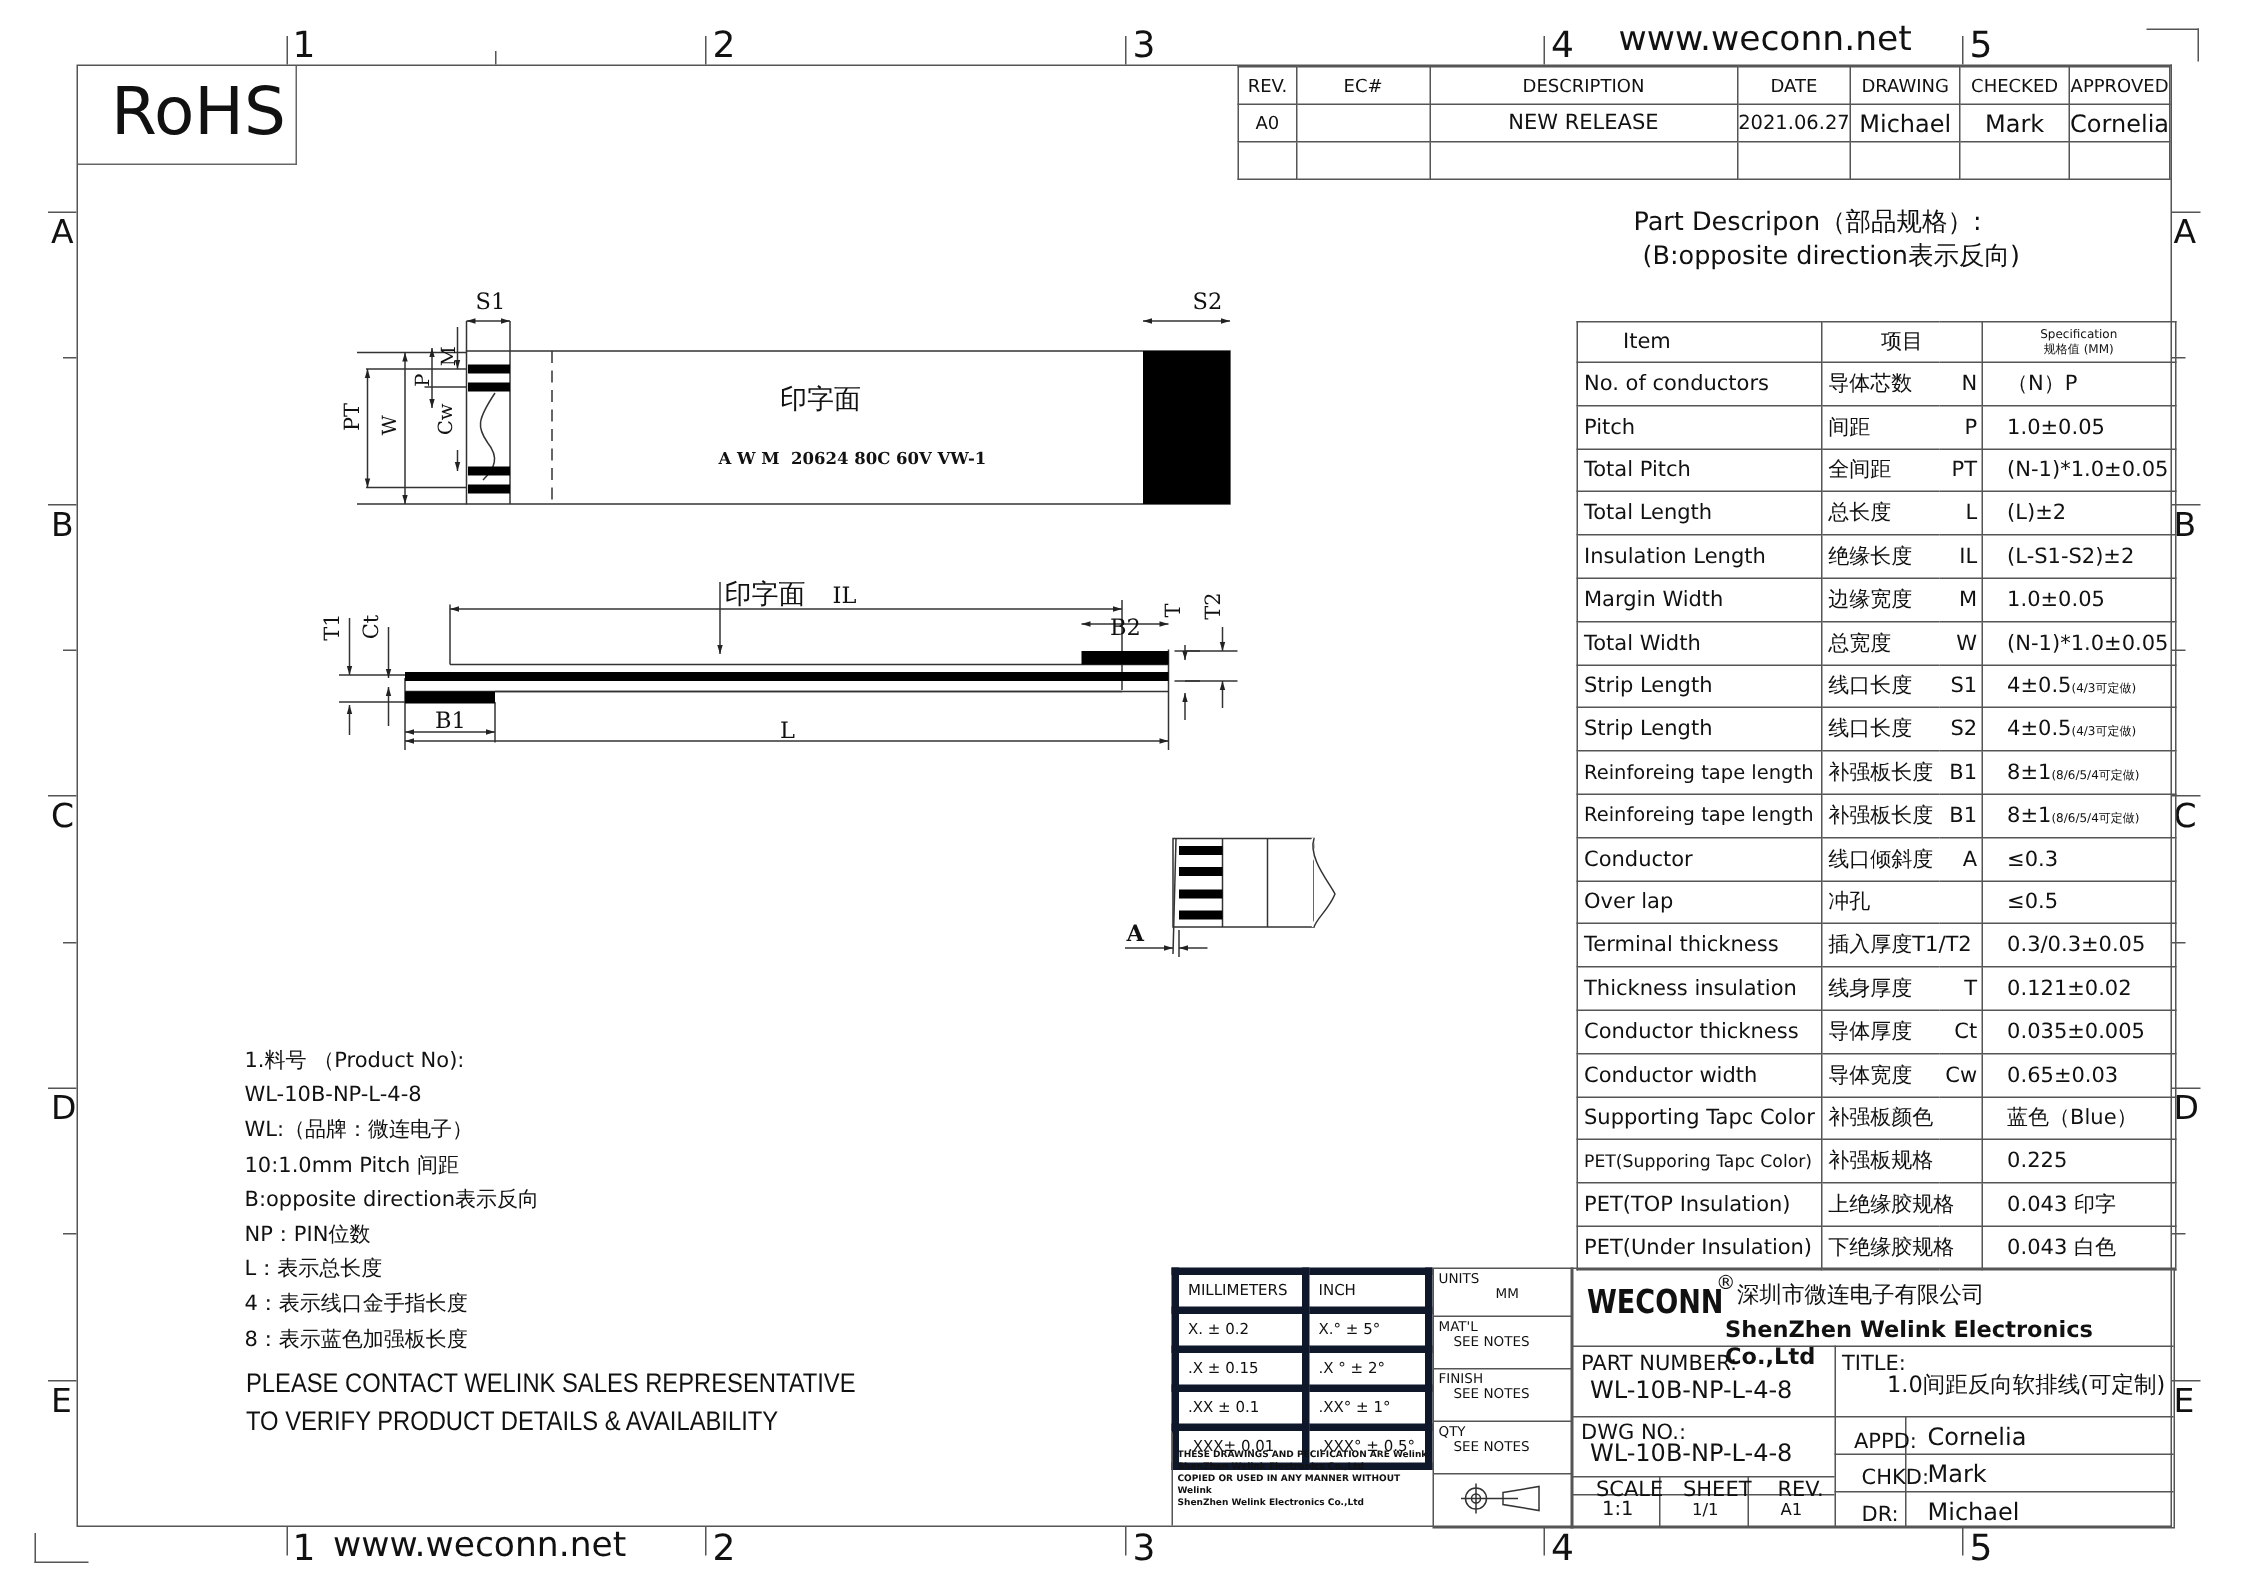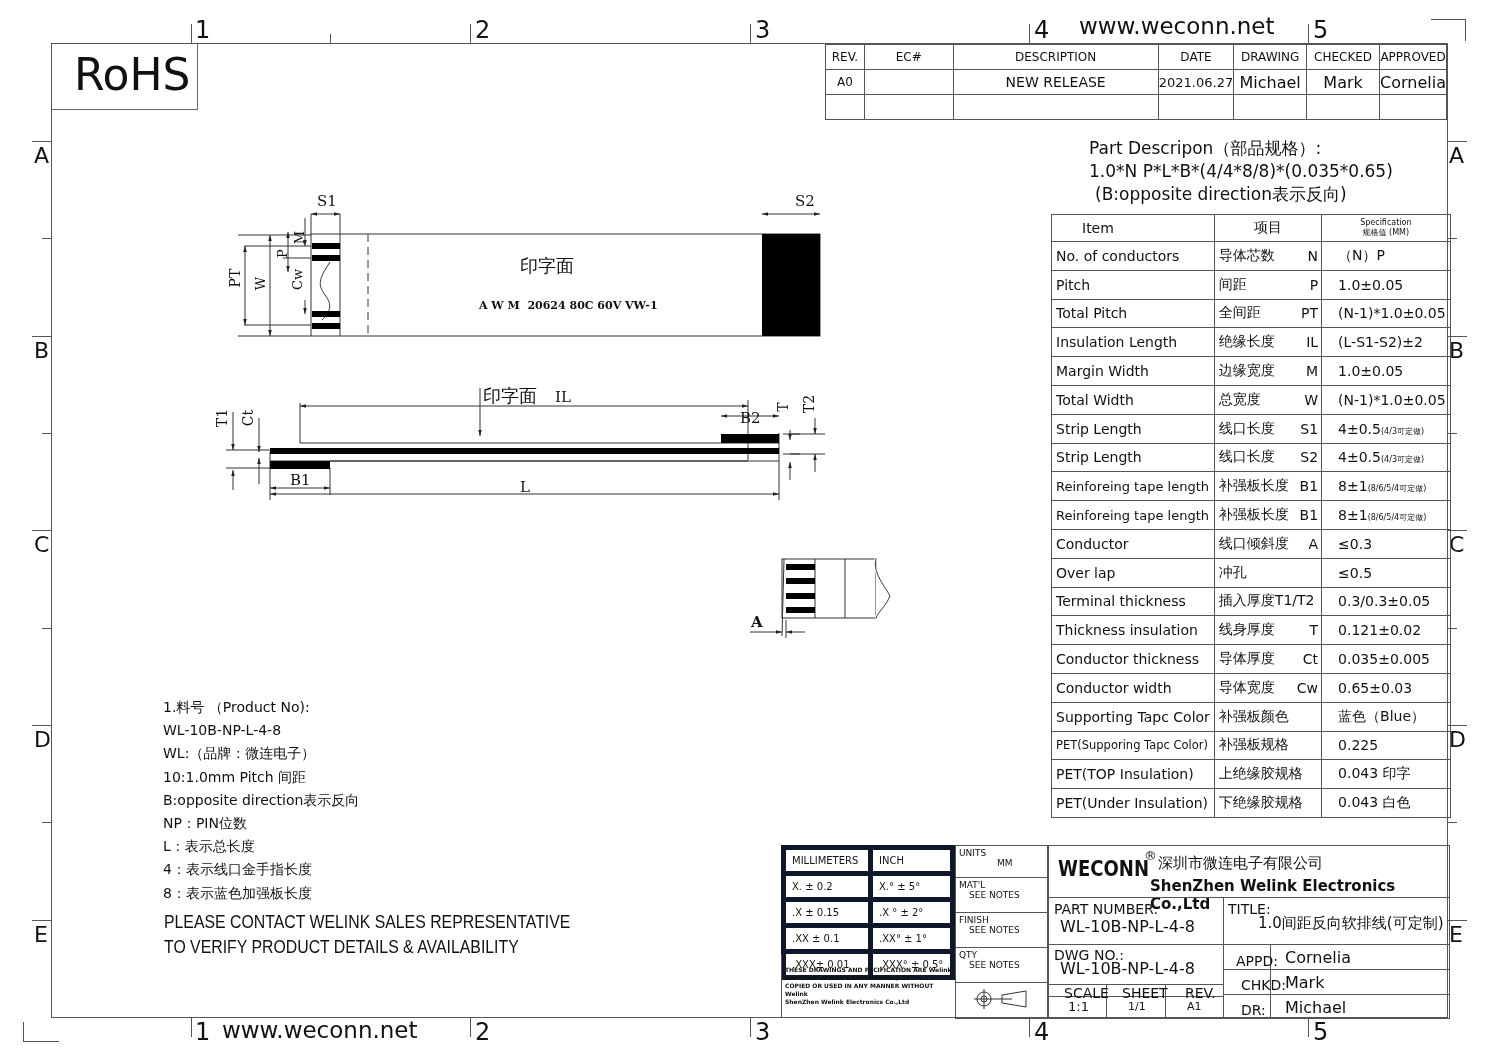--- a/index.html
+++ b/index.html
@@ -134,21 +134,20 @@
         <td></td>
         <td></td>
         <td></td>
         <td></td>
   </tr>
 </tbody>
   </table>
 
 <div class="part-desc">
   <div>Part Descripon（部品规格）:</div>
-  <div>1.0*N P*L*B*(4/4*8/8)*(0.035*0.65)</div>
   <div style="padding-left:6px">(B:opposite direction表示反向)</div>
 </div>
 
 <table class="spec-table">
   <tbody>
       <tr class="hdr">
     <td class="item" style="padding-left:30px">Item</td>
     <td colspan="2" style="text-align:center">项目</td>
     <td style="text-align:center;line-height:10px">
       <div class="small">Specification</div>
@@ -167,20 +166,26 @@
         <td class="item">Pitch</td>
         <td class="cn">间距</td>
         <td class="sym">P</td>
         <td class="val"><span>1.0±0.05</span><span class="small"></span></td>
       </tr>
       <tr>
         <td class="item">Total Pitch</td>
         <td class="cn">全间距</td>
         <td class="sym">PT</td>
         <td class="val"><span>(N-1)*1.0±0.05</span><span class="small"></span></td>
+      </tr>
+      <tr>
+        <td class="item">Total Length</td>
+        <td class="cn">总长度</td>
+        <td class="sym">L</td>
+        <td class="val"><span>(L)±2</span><span class="small"></span></td>
       </tr>
       <tr>
         <td class="item">Insulation Length</td>
         <td class="cn">绝缘长度</td>
         <td class="sym">IL</td>
         <td class="val"><span>(L-S1-S2)±2</span><span class="small"></span></td>
       </tr>
       <tr>
         <td class="item">Margin Width</td>
         <td class="cn">边缘宽度</td>

